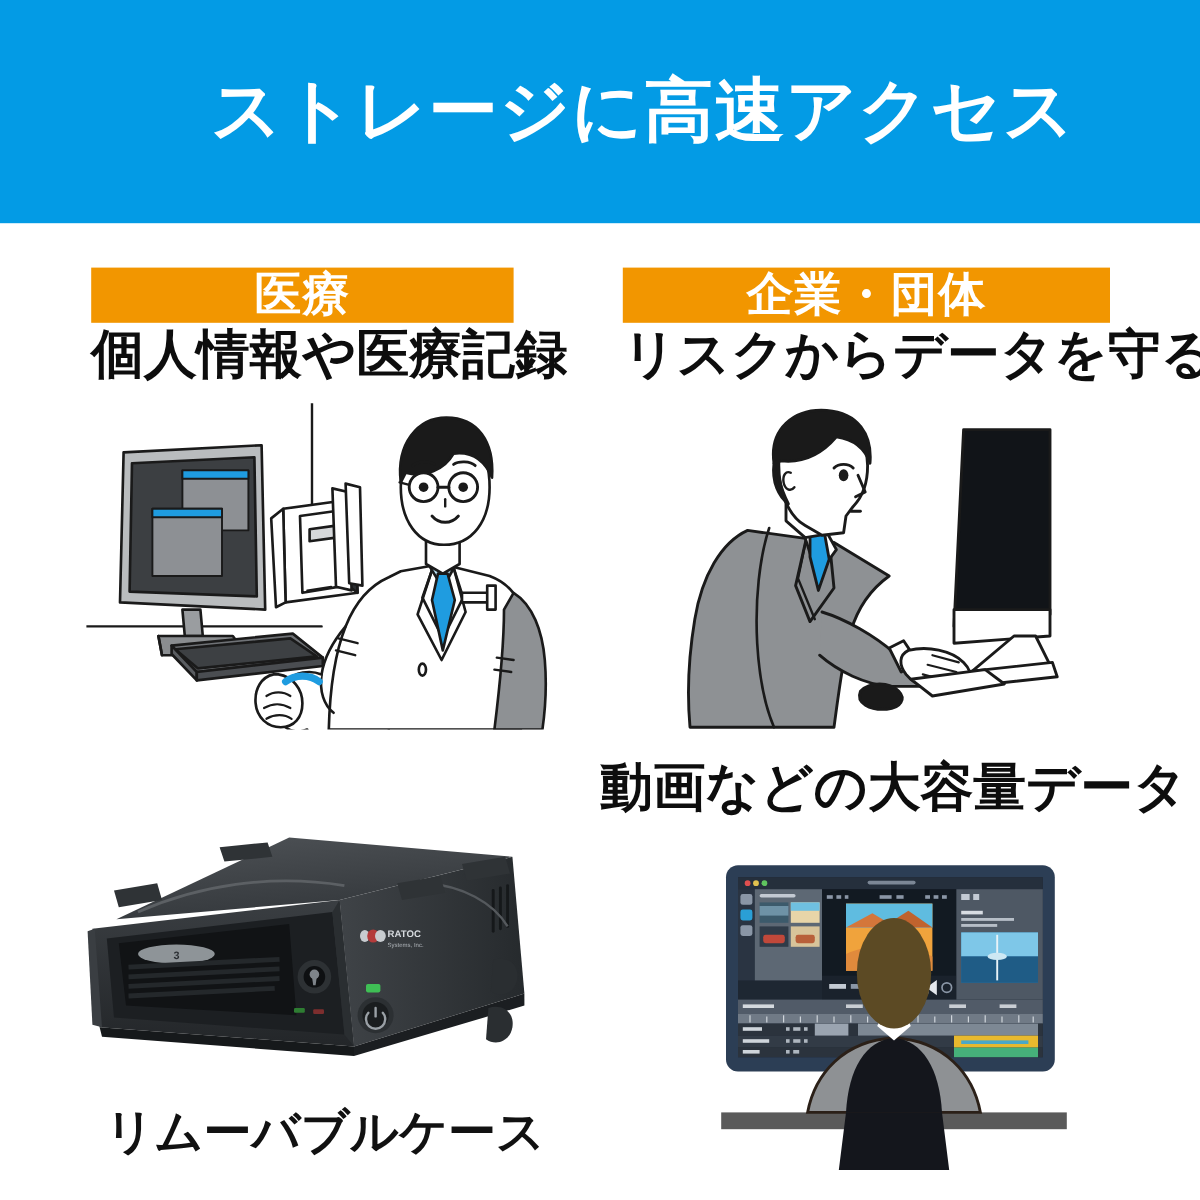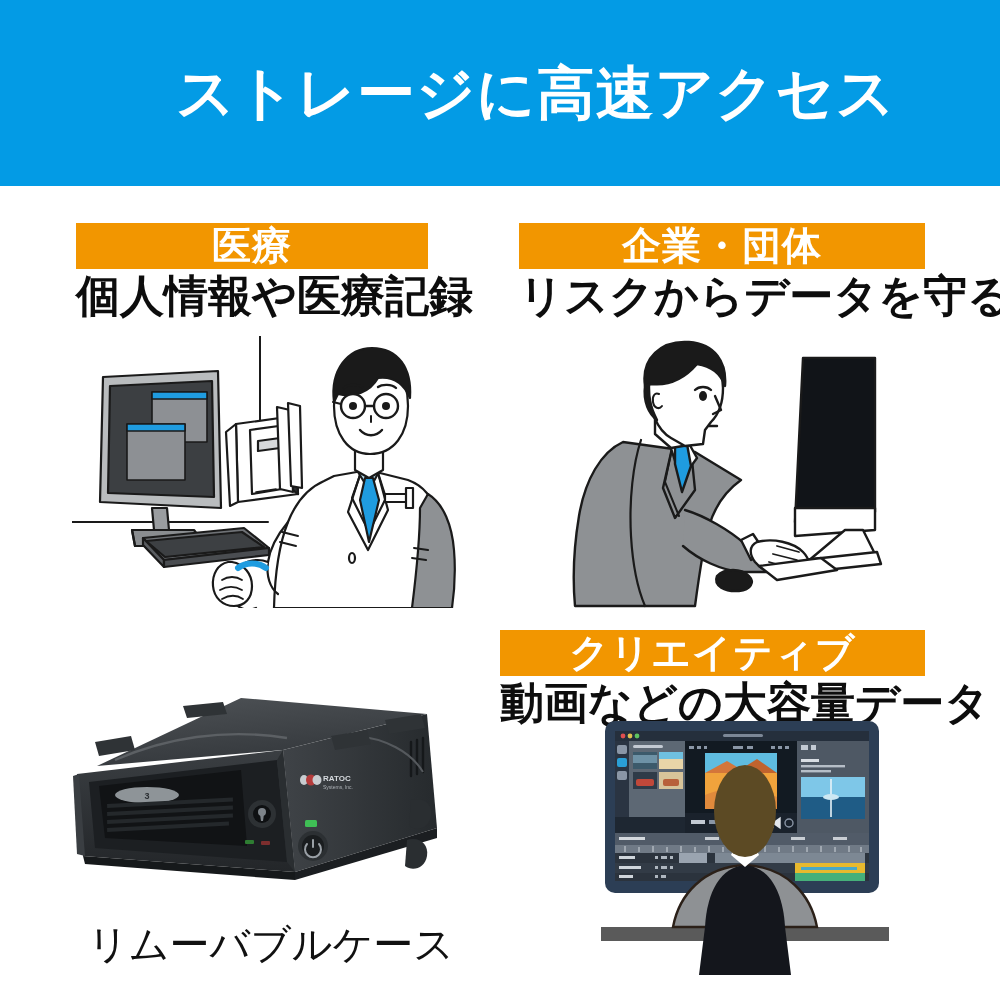--- a/index.html
+++ b/index.html
@@ -54,21 +54,21 @@
   }
 
   #cat-medical{left:76px;top:223px;width:352px;}
   #cat-corporate{left:519px;top:223px;width:406px;}
   #cat-creative{left:500px;top:630px;width:425px;}
 
   
   .caption{
     position:absolute;left:36px;top:920px;width:470px;
     text-align:center;
-    font-weight:400;font-size:40px;line-height:48px;
+    font-weight:700;font-size:40px;line-height:48px;
     color:#111;white-space:nowrap;
   }
 
   
   .illus{position:absolute;}
   #illus-medical{left:72px;top:336px;width:420px;height:272px;}
   #illus-corporate{left:545px;top:340px;width:415px;height:270px;}
   #illus-product{left:55px;top:680px;width:430px;height:235px;}
   #illus-creative{left:595px;top:715px;width:300px;height:260px;}
   .illus svg{display:block;width:100%;height:100%;}
@@ -227,21 +227,20 @@
         <path d="M224 222 L246 228" fill="none" stroke-width="1.8"></path>
 
         <path d="M214 226 L276 218 L292 230 L232 240 Z" fill="#ffffff"></path>
 
         <path d="M172 236 C180 228 196 228 204 236 C210 242 206 250 194 251 C180 252 168 246 172 236 Z" fill="#1a1a1a"></path>
       </g>
     </svg>
   </div>
 
   <div class="cat" id="cat-creative">
-    <div class="cat-banner">クリエイティブ</div>
     <div class="cat-sub">動画などの大容量データ</div>
   </div>
 
   <div class="illus" id="illus-creative">
     <svg viewBox="0 0 300 260" xmlns="http://www.w3.org/2000/svg">
 
       <rect x="10" y="6" width="274" height="172" rx="10" fill="#2c3e55"></rect>
 
       <rect x="20" y="16" width="254" height="150" fill="#1e2732"></rect>
 

